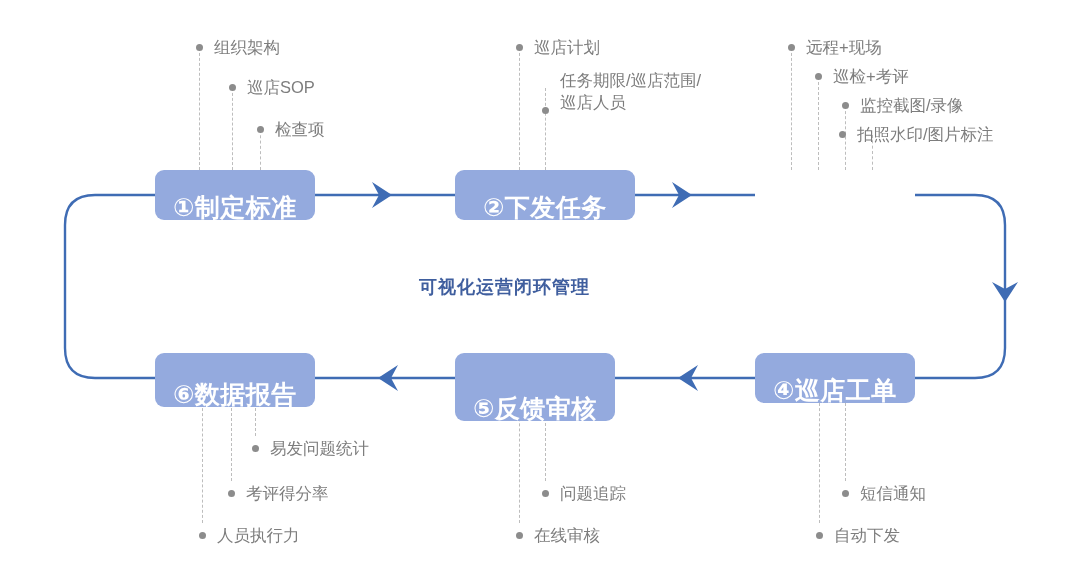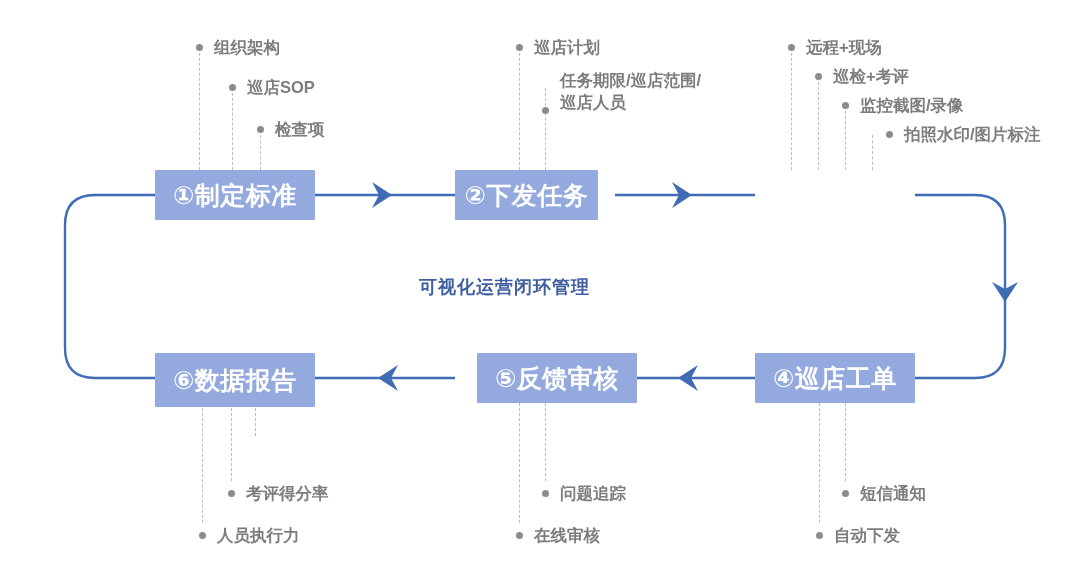--- a/index.html
+++ b/index.html
@@ -19,24 +19,24 @@
   }
   #edges {
     position: absolute;
     left: 0; top: 0;
     width: 1080px; height: 563px;
     pointer-events: none;
   }
   .node {
     position: absolute;
     display: flex;
-    align-items: center;
+    align-items: flex-end;
     justify-content: center;
     background: #94aade;
-    border-radius: 1px;
+    border-radius: 9px;
     color: #ffffff;
     font-weight: bold;
     font-size: 25px;
     letter-spacing: 0.5px;
     line-height: 1;
     white-space: nowrap;
     z-index: 3;
     user-select: none;
   }
   .center-label {
@@ -47,21 +47,20 @@
     letter-spacing: 1px;
     white-space: nowrap;
     z-index: 3;
   }
   .leaf {
     position: absolute;
     display: flex;
     align-items: center;
     z-index: 4;
     white-space: nowrap;
-    font-weight: bold;
   }
   .leaf .dot {
     width: 7px; height: 7px;
     border-radius: 50%;
     background: #8c8c8c;
     flex: 0 0 auto;
   }
   .leaf .leaf-text {
     margin-left: 11px;
     font-size: 16.5px;
@@ -126,27 +125,27 @@
   <div class="leader" style="left:231px;top:403px;height:78px"></div>
   <div class="leader" style="left:202px;top:403px;height:120px"></div>
   <div class="leader" style="left:545px;top:403px;height:78px"></div>
   <div class="leader" style="left:519px;top:403px;height:120px"></div>
   <div class="leader" style="left:845px;top:403px;height:78px"></div>
   <div class="leader" style="left:819px;top:403px;height:120px"></div>
 
   <div class="node" style="left:155px;top:170px;width:160px;height:50px">
     <span>①制定标准</span>
   </div>
-  <div class="node" style="left:455px;top:170px;width:143px;height:50px">
+  <div class="node" style="left:455px;top:170px;width:180px;height:50px">
     <span>②下发任务</span>
   </div>
   <div class="node" style="left:755px;top:353px;width:160px;height:50px">
     <span>④巡店工单</span>
   </div>
-  <div class="node" style="left:477px;top:353px;width:160px;height:50px">
+  <div class="node" style="left:455px;top:353px;width:160px;height:68px">
     <span>⑤反馈审核</span>
   </div>
   <div class="node" style="left:155px;top:353px;width:160px;height:54px">
     <span>⑥数据报告</span>
   </div>
 
   <div class="center-label" style="left:419px;top:275px">可视化运营闭环管理</div>
 
   <div class="leaf" style="left:196px;top:37px">
     <span class="dot"></span>
@@ -176,25 +175,29 @@
     <span class="leaf-text">远程+现场</span>
   </div>
   <div class="leaf" style="left:815px;top:66px">
     <span class="dot"></span>
     <span class="leaf-text">巡检+考评</span>
   </div>
   <div class="leaf" style="left:842px;top:95px">
     <span class="dot"></span>
     <span class="leaf-text">监控截图/录像</span>
   </div>
-  <div class="leaf" style="left:886px;top:124px">
+  <div class="leaf" style="left:839px;top:124px">
     <span class="dot"></span>
     <span class="leaf-text">拍照水印/图片标注</span>
   </div>
 
+  <div class="leaf" style="left:252px;top:438px">
+    <span class="dot"></span>
+    <span class="leaf-text">易发问题统计</span>
+  </div>
   <div class="leaf" style="left:228px;top:483px">
     <span class="dot"></span>
     <span class="leaf-text">考评得分率</span>
   </div>
   <div class="leaf" style="left:199px;top:525px">
     <span class="dot"></span>
     <span class="leaf-text">人员执行力</span>
   </div>
 
   <div class="leaf" style="left:542px;top:483px">

